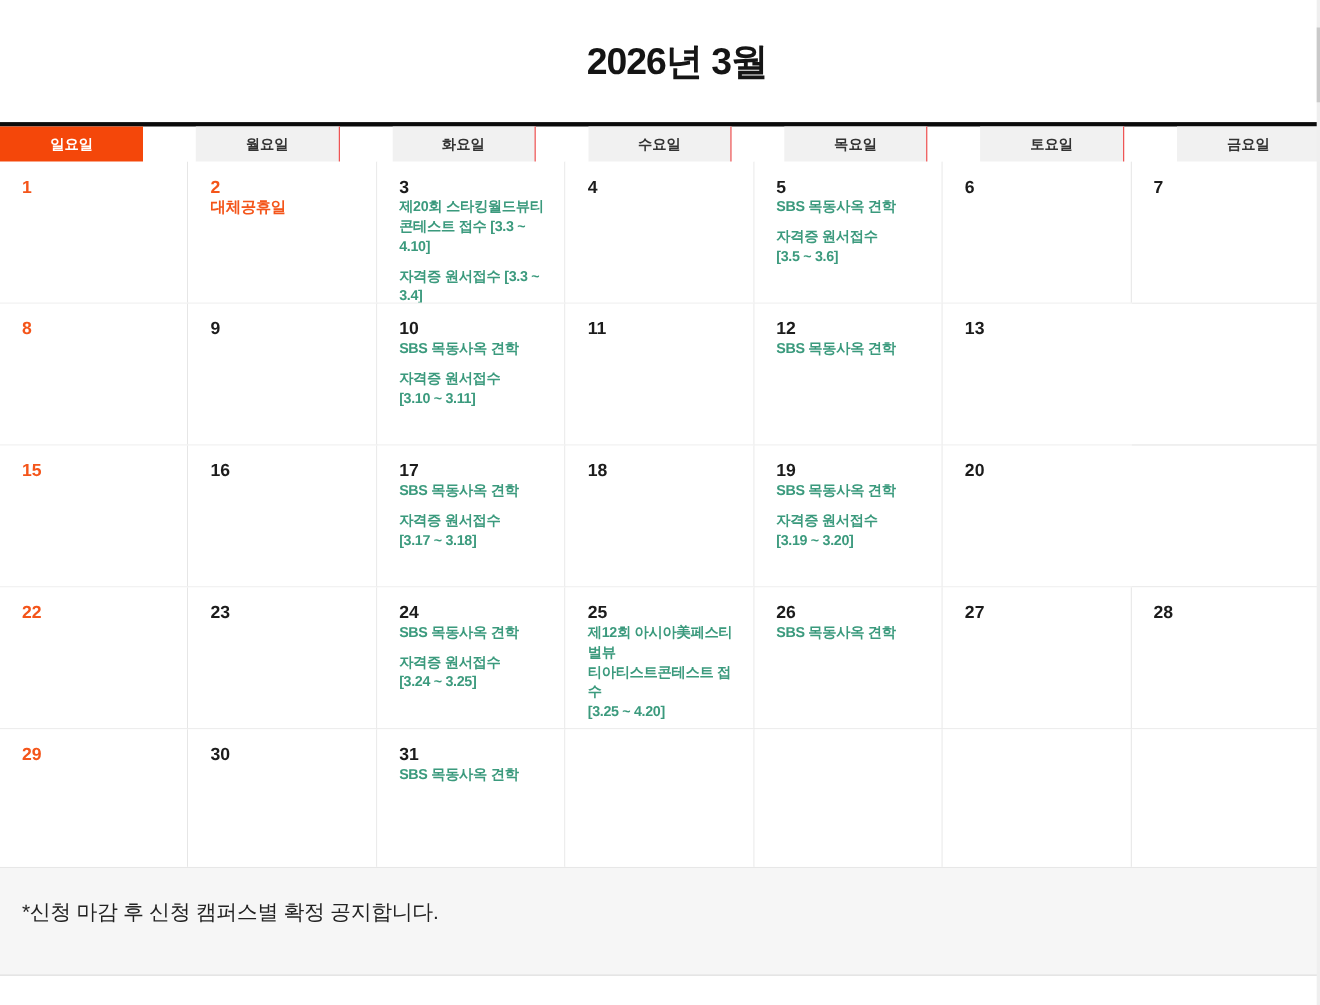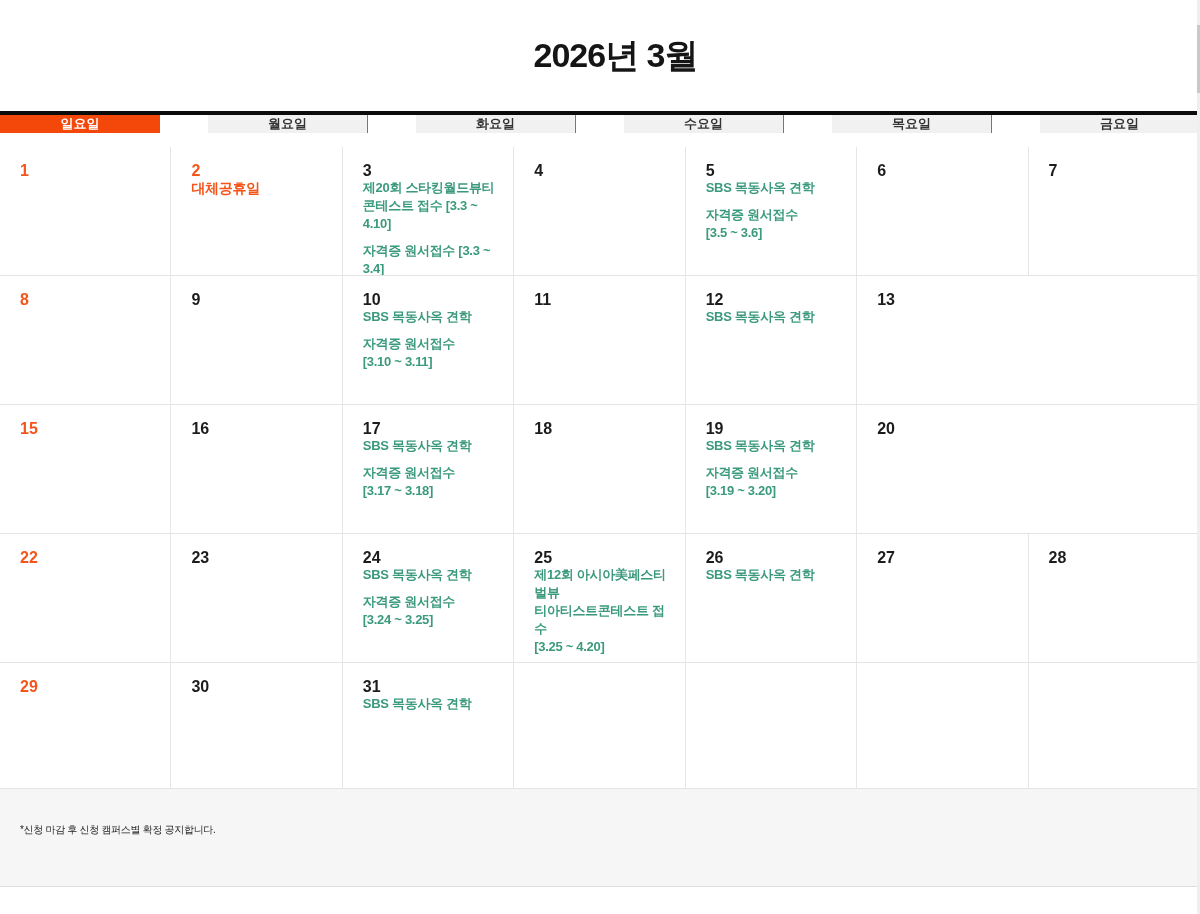--- a/index.html
+++ b/index.html
@@ -11,21 +11,21 @@
     overflow:hidden;
   }
 
   
   .title-bar { height:111px; display:flex; align-items:center; justify-content:center; }
   .page-title { font-size:34px; font-weight:800; color:#151515; letter-spacing:-1px;margin-left:31px; }
 
   
   .calendar { border-top:4px solid #0b0b0b; }
 
-  .weekday-row { display:grid; grid-template-columns:repeat(6,1fr); height:32px;gap:48px; }
+  .weekday-row { display:grid; grid-template-columns:repeat(7,1fr); height:32px;gap:48px; }
   .weekday-cell {
     background:#f1f1f1;
     display:flex; align-items:center; justify-content:center;
     font-size:13px; font-weight:700; color:#333333;
     border-right:1px solid #ef4444;
     box-sizing:border-box;
   }
   .weekday-cell:last-child { border-right:none; }
   .weekday-cell.sun { background:#f4470a; color:#ffffff; border-right:none; }
 
@@ -60,21 +60,21 @@
   .event.orange { color:#f4551a; font-size:14px; }
 
   
   .footer {
     background:#f6f6f6;
     height:98px;
     border-bottom:1px solid #dddddd;
     padding:29px 0 0 20px;
     box-sizing:border-box;
   }
-  .footer-note { font-size:10px; color:#222222; line-height:23px; letter-spacing:-0.3px; }
+  .footer-note { font-size:19px; color:#222222; line-height:23px; letter-spacing:-0.3px; }
 
   
   .scrollbar-track { position:absolute; top:0; right:0; width:3px; height:914px; background:#efefef; }
   .scrollbar-thumb { position:absolute; top:25px; right:0; width:3px; height:68px; background:#c9c9c9; }
 </style>
 </head>
 <body>
 
 <div class="title-bar">
   <div class="page-title">2026년 3월</div>
@@ -91,24 +91,24 @@
     <div class="weekday-cell">
         <span>화요일</span>
       </div>
     <div class="weekday-cell">
         <span>수요일</span>
       </div>
     <div class="weekday-cell">
         <span>목요일</span>
       </div>
     <div class="weekday-cell">
+        <span>토요일</span>
+      </div>
+    <div class="weekday-cell">
         <span>금요일</span>
-      </div>
-    <div class="weekday-cell">
-        <span>토요일</span>
       </div>
   </div>
   <div id="calendar-grid">
       <div class="week-row">
         <div class="day-cell sunday">
           <div class="day-number">1</div>
         </div>
         <div class="day-cell holiday">
           <div class="day-number">2</div>
           <div class="event orange">대체공휴일</div>

